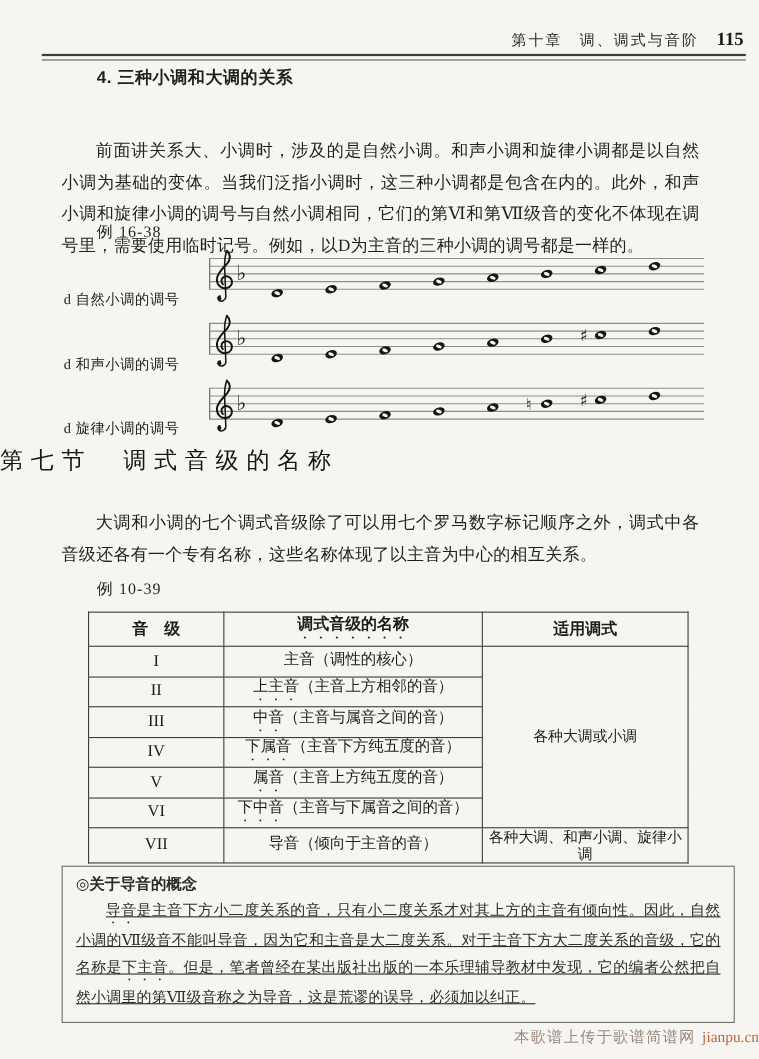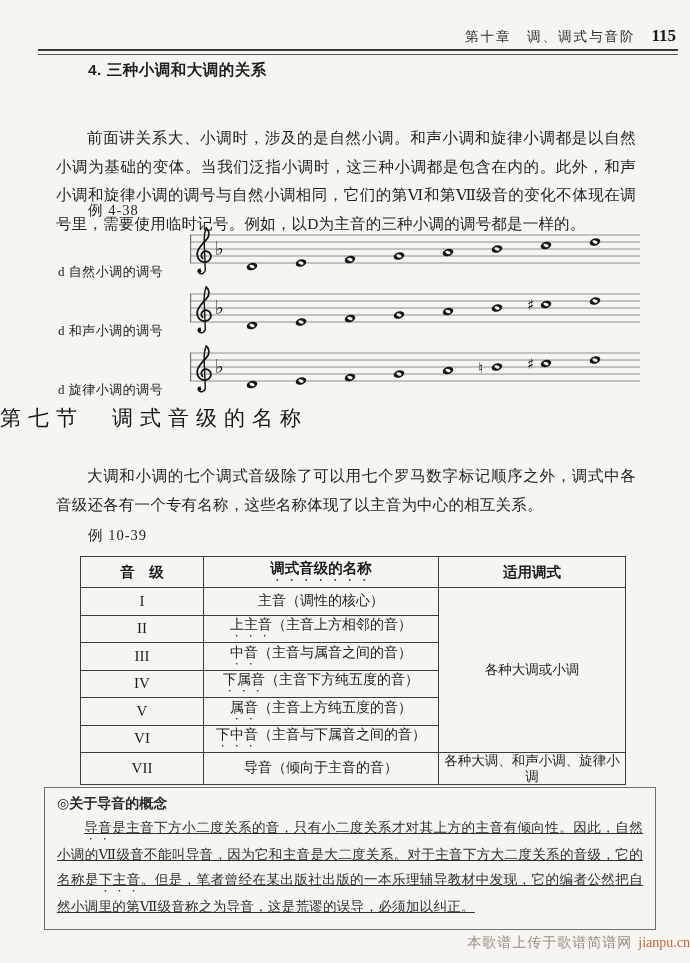--- a/index.html
+++ b/index.html
@@ -44,21 +44,21 @@
   .col-degree{width:114px;}
   .col-name{width:226px;}
   .col-usage{width:178px;font-size:13.5px;}
   .roman{font-size:15px;font-family:"Liberation Serif",serif;}
   
   .em-dot{
     -webkit-text-emphasis:dot #222;-webkit-text-emphasis-position:under;
     text-emphasis:dot #222;text-emphasis-position:under right;
   }
   
-  .note-box{position:absolute;top:787px;left:44px;width:586px;min-height:104px;
+  .note-box{position:absolute;top:787px;left:56px;width:586px;min-height:104px;
     border:1.2px solid #6e6e6e;padding:7px 12px 10px 12px;background:#f6f5f2;}
   .note-box-title{margin:0 0 3px 0;font-family:"Liberation Sans","DejaVu Sans",sans-serif;
     font-size:14px;font-weight:bold;color:#2a2a2a;}
   .note-box-text{margin:0;font-size:13.6px;line-height:24.5px;text-align:justify;
     text-indent:2em;color:#2e2e2e;letter-spacing:.2px;text-decoration:underline;}
   
   .footer{position:absolute;top:934px;right:20px;font-size:14px;letter-spacing:1px;text-align:right;}
   .footer-text{color:#9c8a7c;}
   .footer-site{color:#c4643a;margin-left:6px;letter-spacing:0;}
   svg text{font-family:"DejaVu Sans",sans-serif;fill:#141414;}
@@ -70,21 +70,21 @@
 
   <div class="header">
     <span class="chapter">第十章　调、调式与音阶</span><span class="pagenum">115</span>
   </div>
   <div class="header-rule"></div>
 
   <h3 class="sec4-heading">4. 三种小调和大调的关系</h3>
 
   <p class="body-para" id="para1">前面讲关系大、小调时，涉及的是自然小调。和声小调和旋律小调都是以自然小调为基础的变体。当我们泛指小调时，这三种小调都是包含在内的。此外，和声小调和旋律小调的调号与自然小调相同，它们的第Ⅵ和第Ⅶ级音的变化不体现在调号里，需要使用临时记号。例如，以D为主音的三种小调的调号都是一样的。</p>
 
-  <div class="example-label" id="ex1">例 4-38</div>
+  <div class="example-label" id="ex1">例 16-38</div>
 
   <div id="staves">
       <div class="staff-row">
         <div class="staff-label">d 自然小调的调号</div>
         <svg width="452" height="59">
           <line x1="0" y1="14" x2="450" y2="14" stroke="#8e8e8e" stroke-width="1"></line>
           <line x1="0" y1="21" x2="450" y2="21" stroke="#8e8e8e" stroke-width="1"></line>
           <line x1="0" y1="28" x2="450" y2="28" stroke="#8e8e8e" stroke-width="1"></line>
           <line x1="0" y1="35" x2="450" y2="35" stroke="#8e8e8e" stroke-width="1"></line>
           <line x1="0" y1="42" x2="450" y2="42" stroke="#8e8e8e" stroke-width="1"></line>

